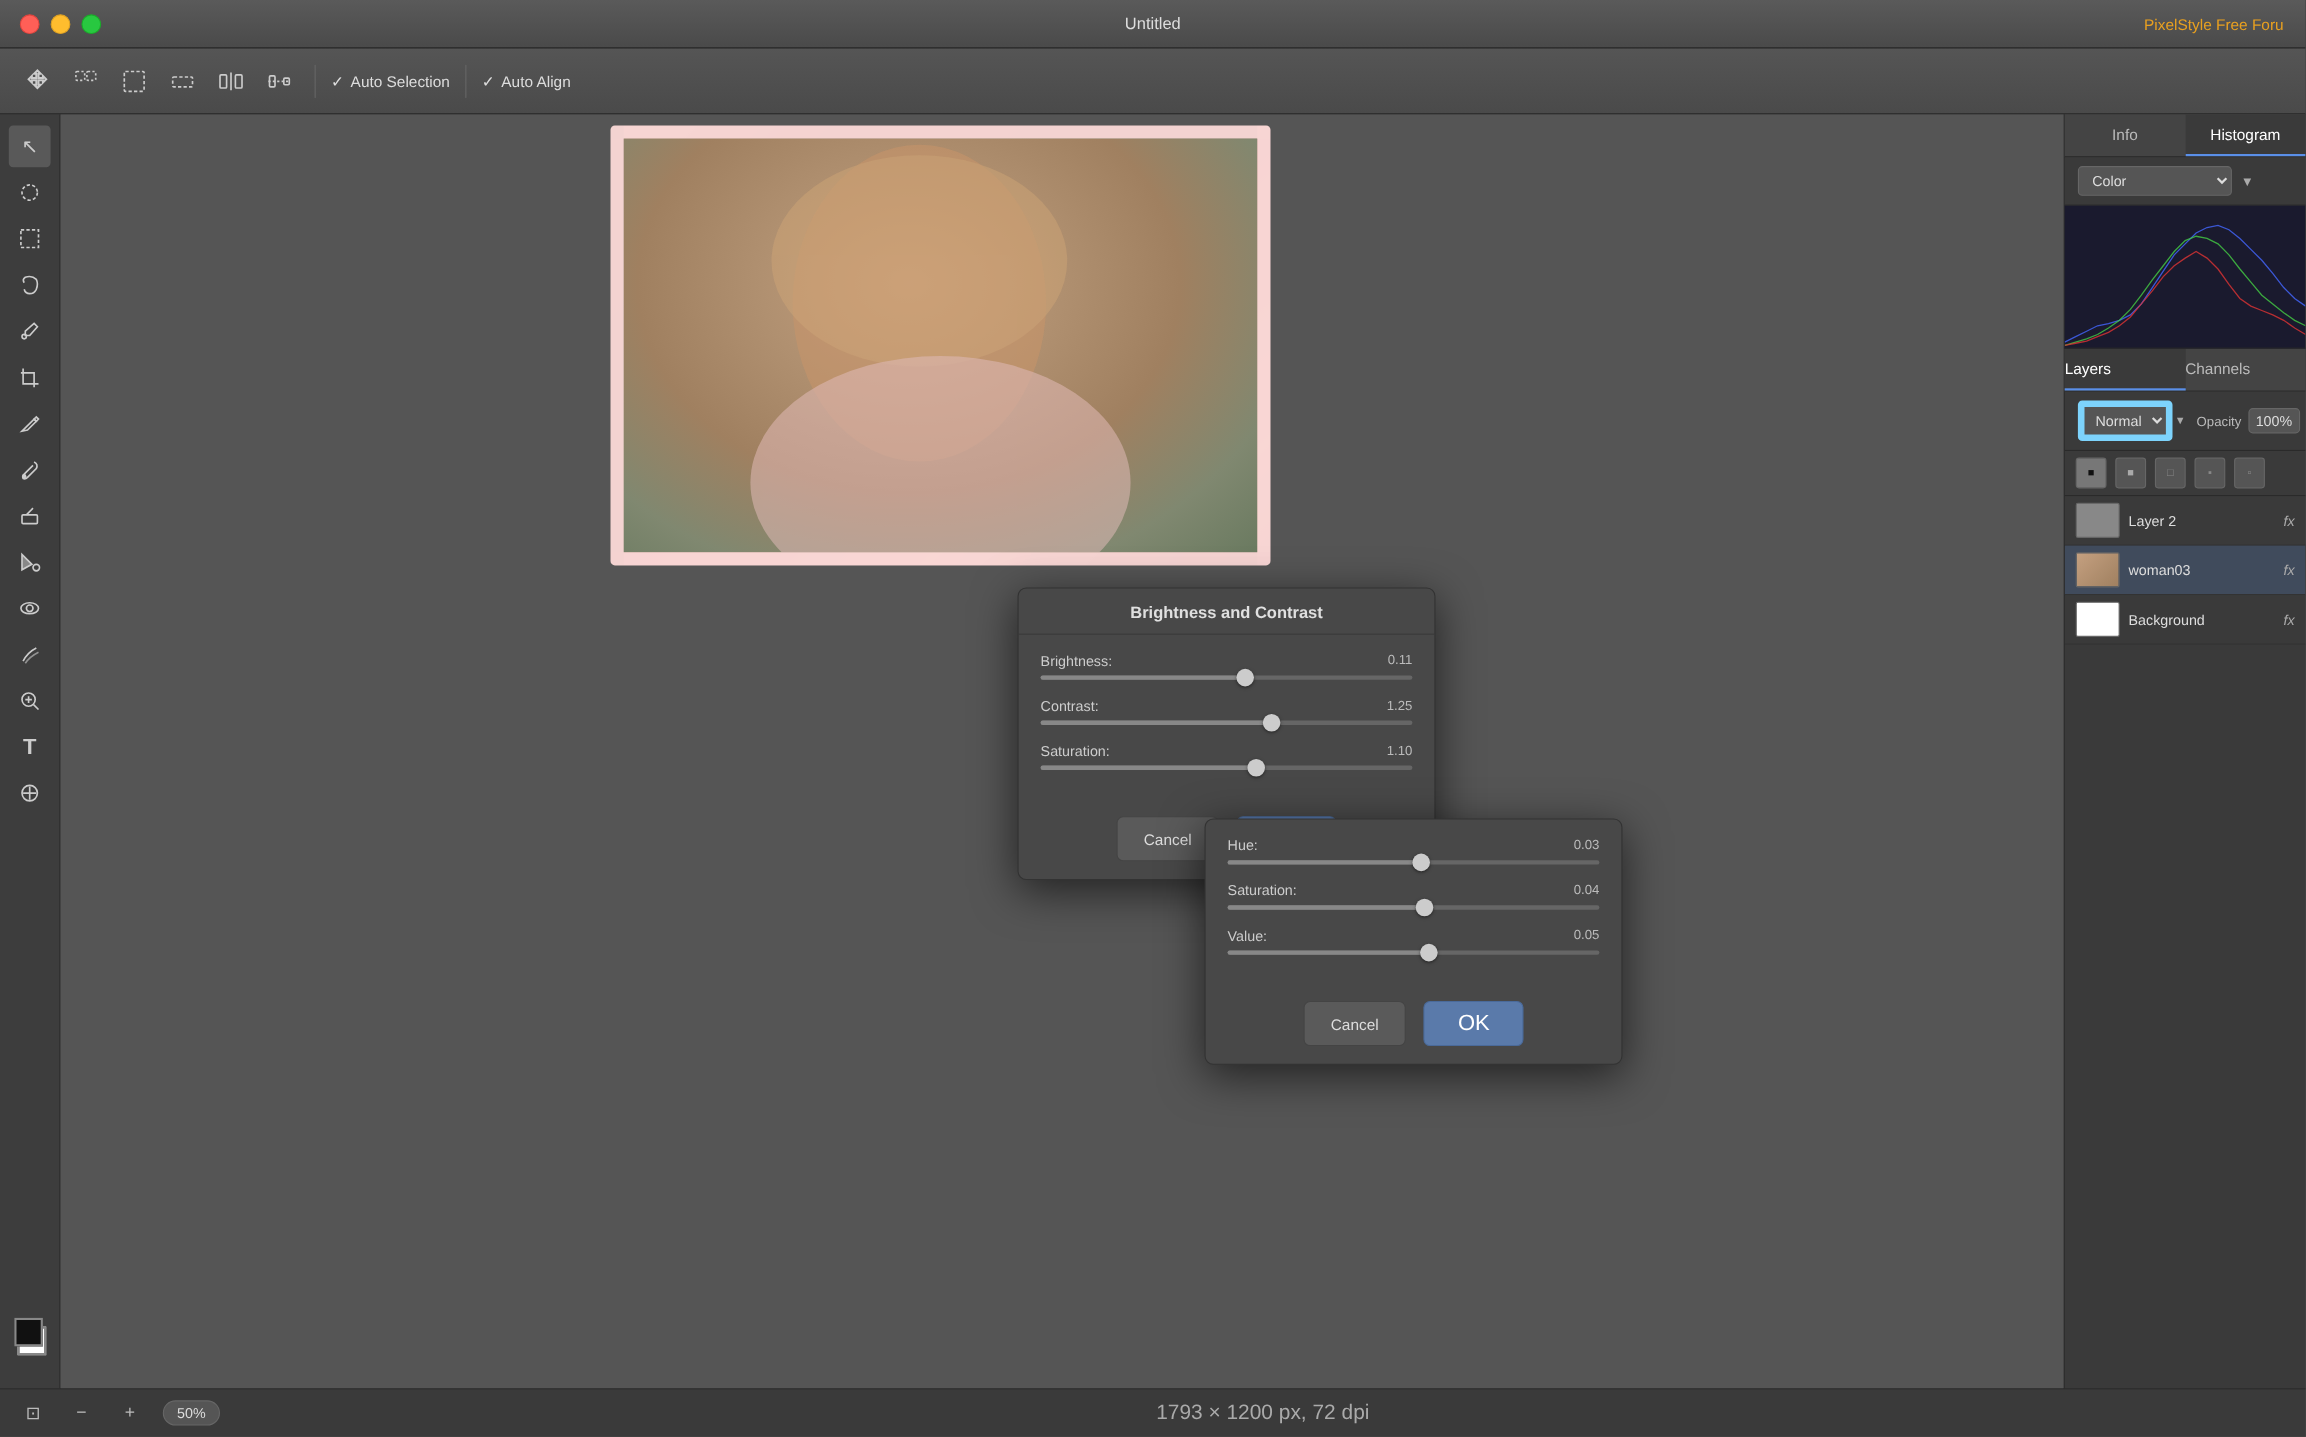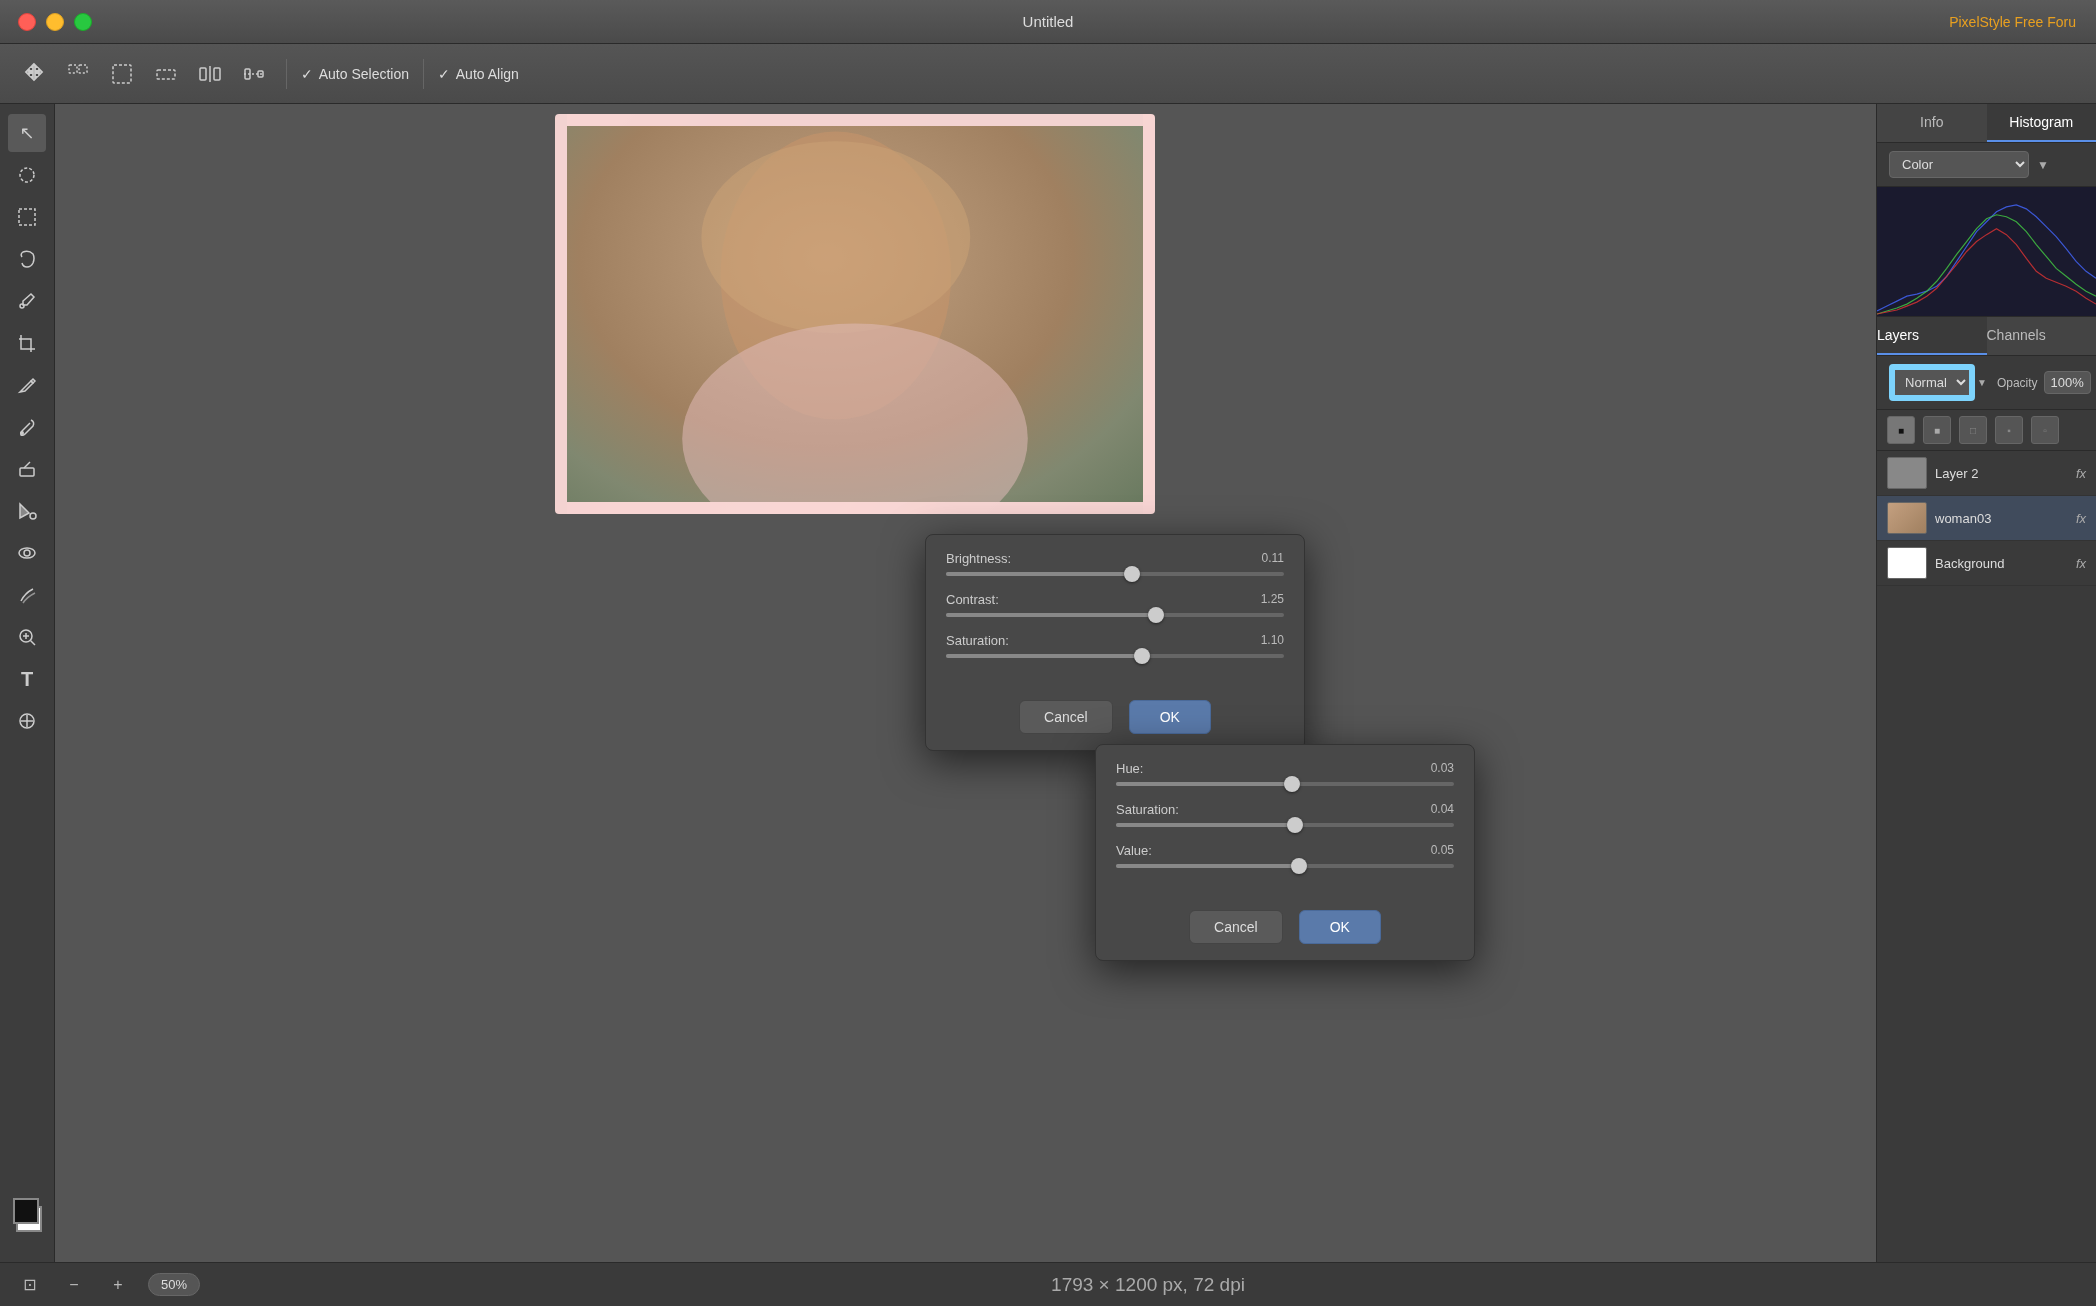--- a/index.html
+++ b/index.html
@@ -463,21 +463,21 @@
       color: #ddd;
       font-size: 14px;
       cursor: pointer;
     }
     .btn-ok {
       padding: 8px 30px;
       background: #5a7aaa;
       border: 1px solid #4a6a9a;
       border-radius: 6px;
       color: #fff;
-      font-size: 14px;
+      font-size: 20px;
       cursor: pointer;
     }
 
     
     .dialog-hsv {
       position: absolute;
       top: 640px;
       left: 1040px;
       width: 380px;
       background: #484848;
@@ -663,20 +663,21 @@
         
         <svg style="width:100%;height:100%;opacity:0.7" viewBox="0 0 600 400" preserveAspectRatio="xMidYMid slice">
           <ellipse cx="280" cy="160" rx="120" ry="150" fill="#c8956a" opacity="0.8"></ellipse>
           <ellipse cx="280" cy="120" rx="140" ry="100" fill="#d4a878" opacity="0.6"></ellipse>
           <ellipse cx="300" cy="330" rx="180" ry="120" fill="#e8c0c0" opacity="0.7"></ellipse>
         </svg>
       </div>
     </div>
 
     <div class="dialog-bc">
+      <div class="dialog-title">Brightness and Contrast</div>
       <div class="dialog-body">
 
         <div class="slider-row">
           <div class="slider-label">
             <span>Brightness:</span>
             <span class="slider-value">0.11</span>
           </div>
           <div class="slider-track">
             <div class="slider-fill" style="width:55%"></div>
             <div class="slider-thumb" style="left:55%"></div>

